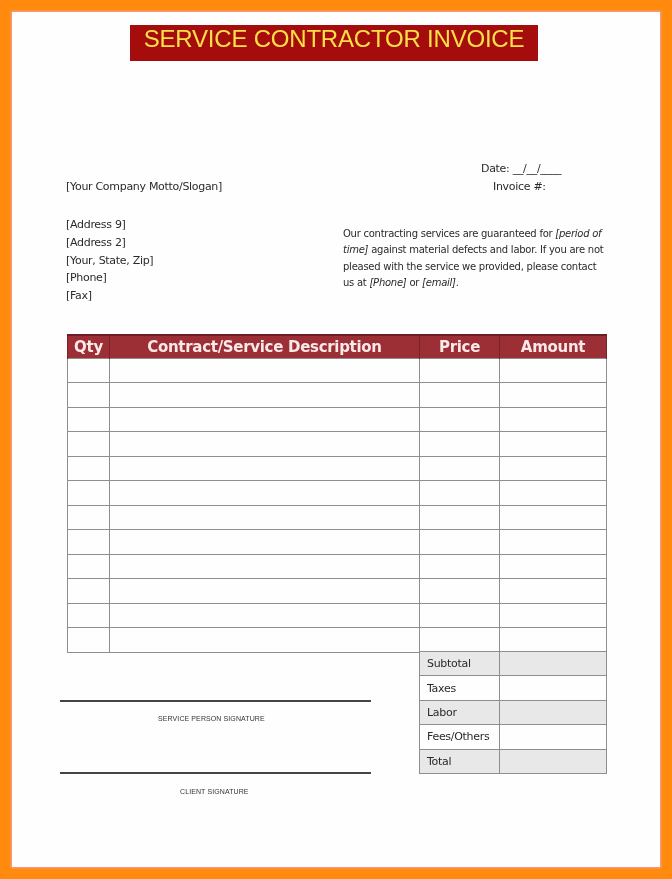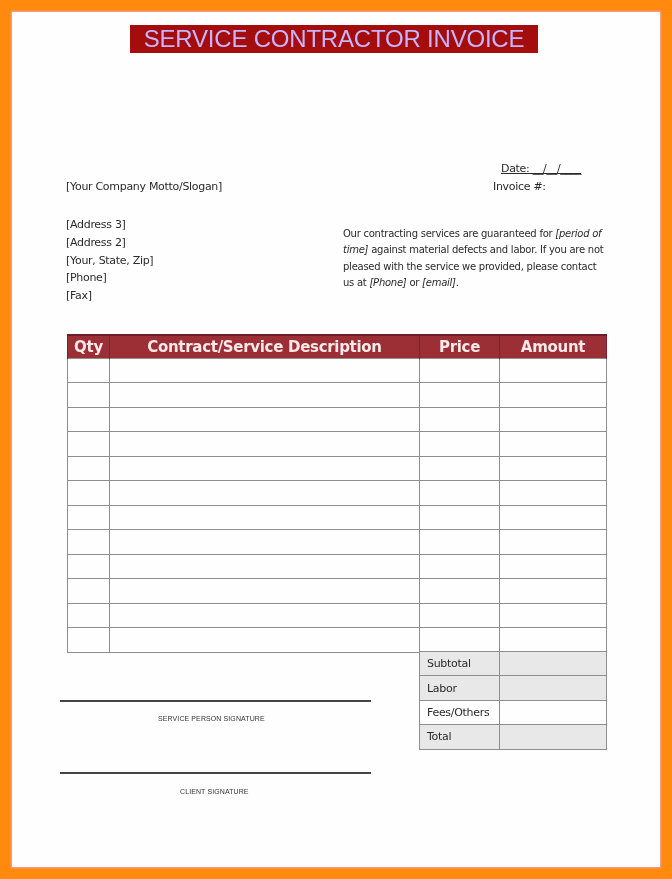--- a/index.html
+++ b/index.html
@@ -13,23 +13,23 @@
     position: absolute;
     left: 12px; top: 12px;
     width: 648px; height: 855px;
     background: #fefefe;
     box-shadow: 0 0 2px 1px #f2a0a8;
   }
   .abs { position: absolute; }
 
   .title-banner {
     left: 118px; top: 13px;
-    width: 408px; height: 28px;
+    width: 408px; height: 36px;
     background: #a50d0d;
-    color: #c4b5fd;
+    color: #fde047;
     font-family: "Liberation Sans", sans-serif;
     font-size: 24px;
     line-height: 28px;
     text-align: center;
     letter-spacing: -0.2px;
     white-space: nowrap;
   }
   .company-name {
     left: 0; top: 104px; width: 648px;
     text-align: center;
@@ -38,21 +38,21 @@
     font-size: 20px;
     letter-spacing: -0.3px;
   }
   .small-text {
     font-family: "DejaVu Sans", sans-serif;
     font-size: 11px;
     color: #2a2a2a;
     white-space: nowrap;
     letter-spacing: -0.3px;
   }
-  .date { left: 489px; top: 150px; text-decoration: underline; }
+  .date { left: 469px; top: 150px; }
   .invoice-no { left: 481px; top: 168px; }
   .motto { left: 54px; top: 168px; }
   .address-block { left: 54px; top: 204px; line-height: 17.8px; }
   .guarantee {
     left: 331px; top: 214px; width: 266px;
     font-family: "DejaVu Sans", sans-serif;
     font-size: 10px;
     line-height: 16.4px;
     color: #2a2a2a;
     letter-spacing: -0.25px;
@@ -124,21 +124,21 @@
 <div class="page">
 
   <div class="abs title-banner">SERVICE CONTRACTOR INVOICE</div>
 
 
   <div class="abs small-text date">Date: __/__/____</div>
   <div class="abs small-text invoice-no">Invoice #:</div>
   <div class="abs small-text motto">[Your Company Motto/Slogan]</div>
 
   <div class="abs small-text address-block">
-    <div>[Address 3]</div>
+    <div>[Address 9]</div>
     <div>[Address 2]</div>
     <div>[Your, State, Zip]</div>
     <div>[Phone]</div>
     <div>[Fax]</div>
   </div>
 
   <div class="abs guarantee"><span>Our contracting services are guaranteed for </span><em>[period of time]</em><span> against material defects and labor. If you are not pleased with the service we provided, please contact us at </span><em>[Phone]</em><span> or </span><em>[email]</em><span>.</span></div>
 
   <table class="abs items-table">
     <colgroup>
@@ -234,20 +234,24 @@
   <table class="abs totals-table">
     <colgroup>
       <col style="width:80px">
       <col style="width:107px">
     </colgroup>
     <tbody>
         <tr class="shaded">
           <td>Subtotal</td>
           <td></td>
         </tr>
+    <tr>
+          <td>Taxes</td>
+          <td></td>
+        </tr>
     <tr class="shaded">
           <td>Labor</td>
           <td></td>
         </tr>
     <tr>
           <td>Fees/Others</td>
           <td></td>
         </tr>
     <tr class="shaded">
           <td>Total</td>

